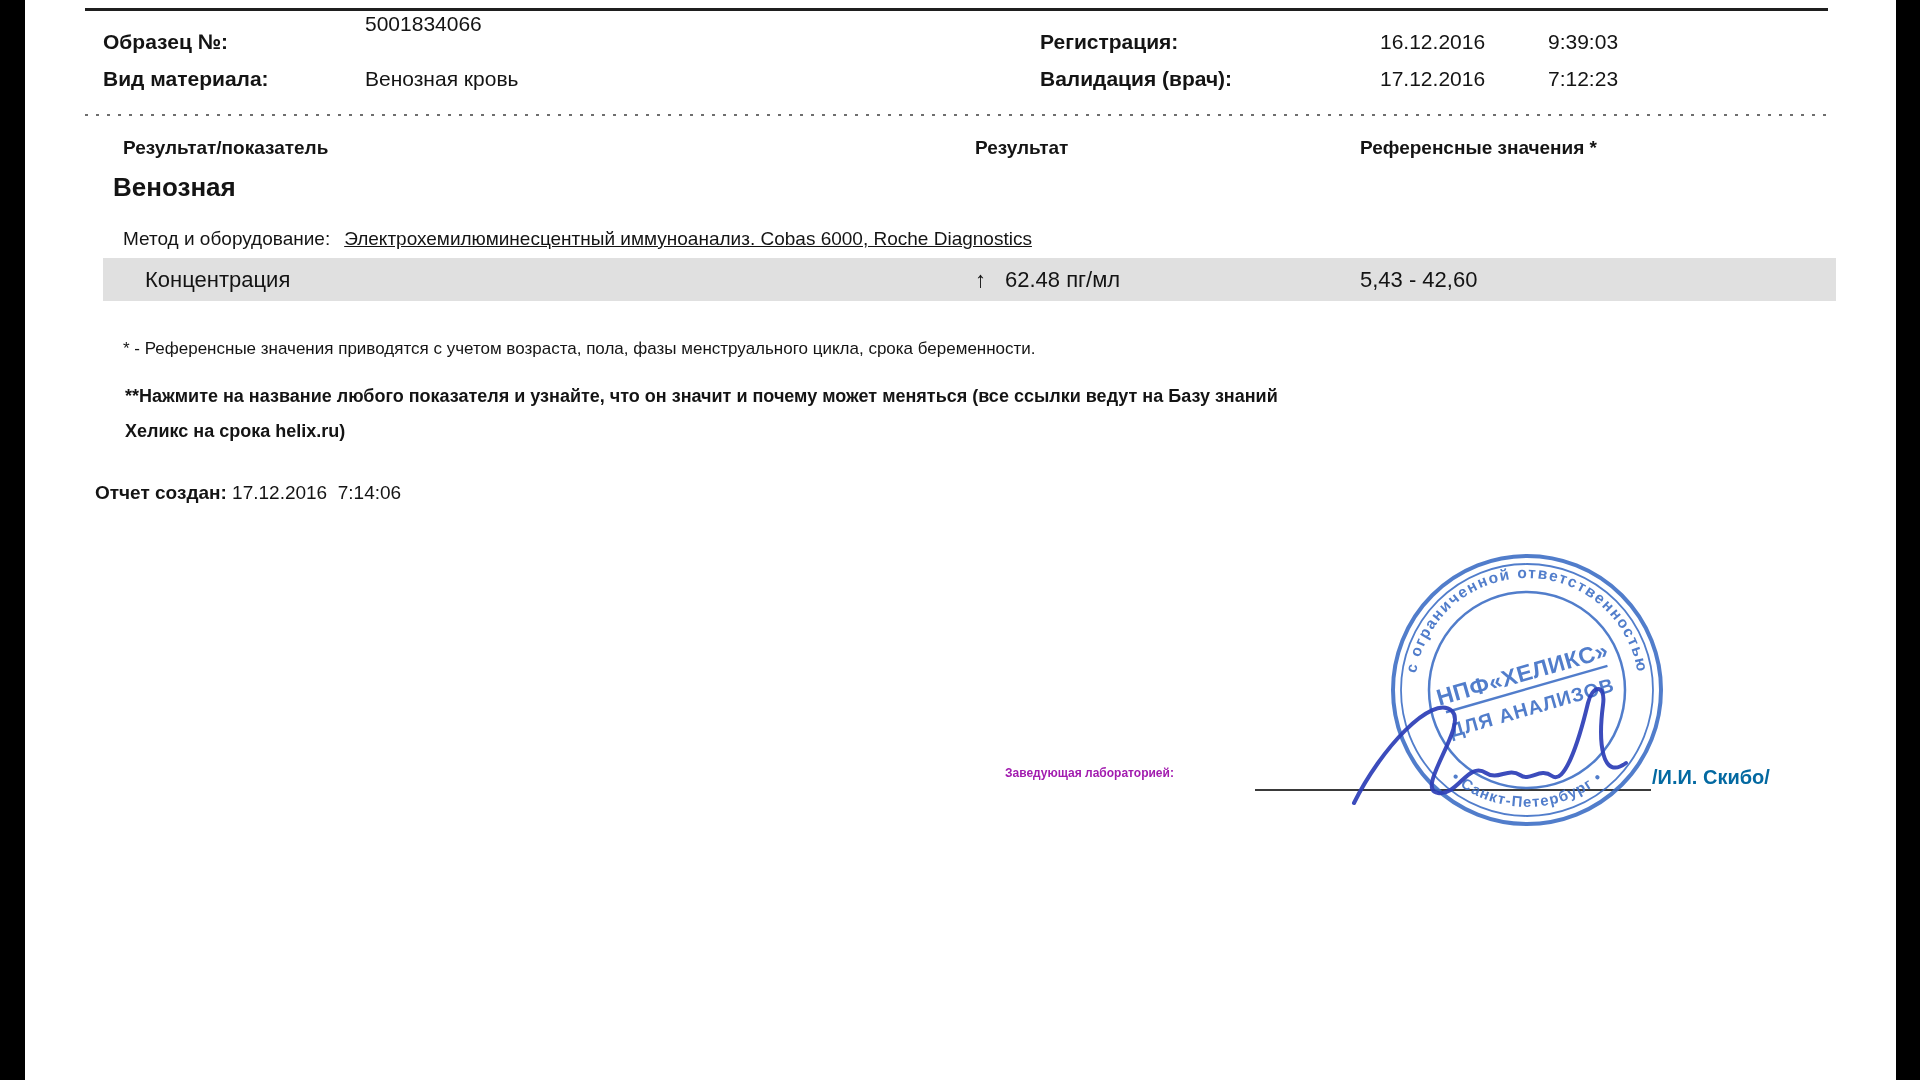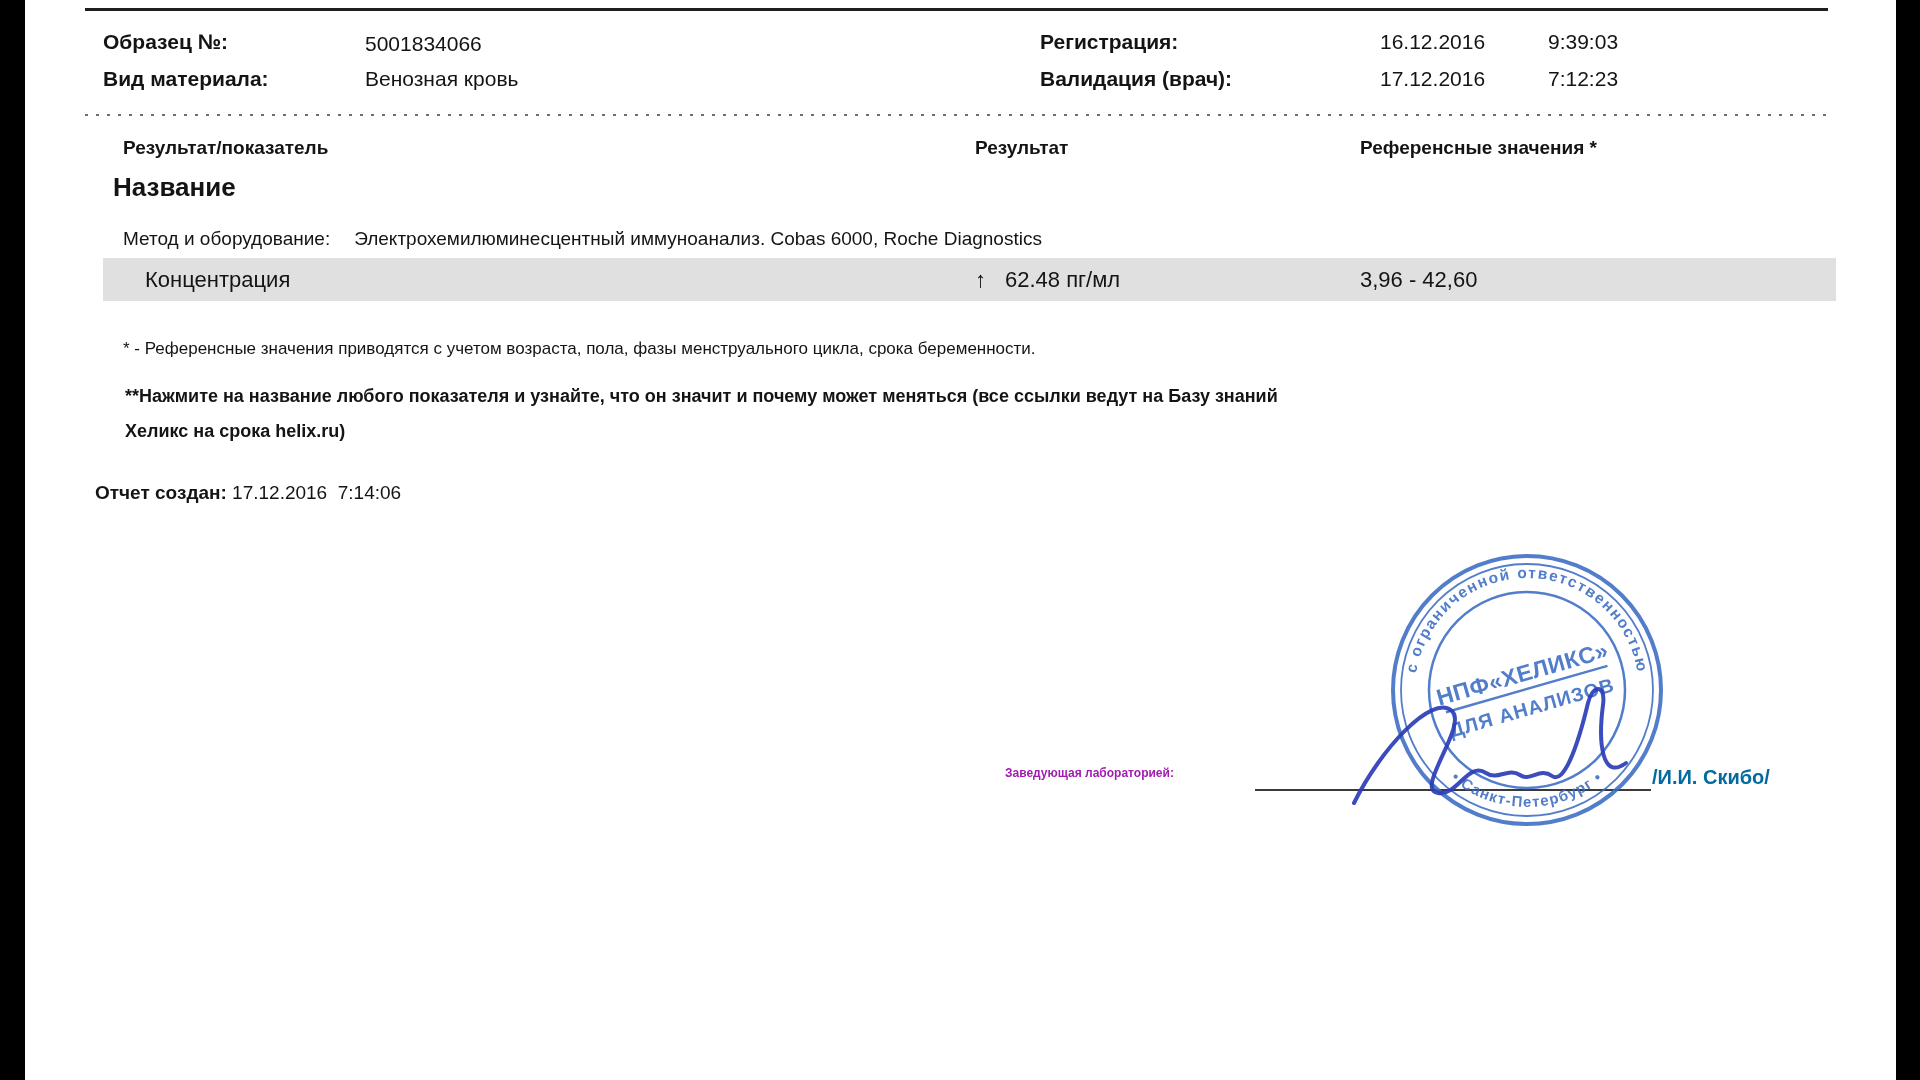--- a/index.html
+++ b/index.html
@@ -18,21 +18,21 @@
   .top-rule{left:85px;top:8px;width:1743px;height:0;border-top:3px solid #1f1f1f;}
   .dotted-rule{
     left:85px;top:114px;width:1746px;height:2px;
     background:repeating-linear-gradient(90deg,#6e6e6e 0 3px,transparent 3px 11px);
   }
   .hdr-label{font-size:21px;font-weight:bold;}
   .hdr-val{font-size:21px;}
   .col-head{font-size:19px;font-weight:bold;}
   .test-name{font-size:26px;font-weight:bold;}
   .method{font-size:19px;}
-  .method .gap{margin-left:24px;}
+  .method .gap{margin-left:14px;text-decoration:underline;}
   .result-row{
     left:103px;top:258px;width:1733px;height:43px;background:#e0e0e0;
   }
   .result-row > span{position:absolute;top:50%;transform:translateY(-50%);font-size:22px;}
   .note1{font-size:17px;}
   .note2{font-size:18px;font-weight:bold;}
   .report-line{font-size:19px;}
   .sig-label{font-size:12px;font-weight:bold;color:#a21caf;}
   .sig-line{left:1255px;top:789px;width:396px;height:0;border-top:2px solid #3a3a3a;}
   .sig-name{font-size:20px;font-weight:bold;color:#0369a1;}
@@ -41,46 +41,46 @@
 </style>
 </head>
 <body>
 
 <div class="edge-band edge-left"></div>
 <div class="edge-band edge-right"></div>
 
 <div class="abs top-rule"></div>
 
 <div class="abs hdr-label" style="left:103px;top:30px">Образец №:</div>
-<div class="abs hdr-val" style="left:365px;top:32px">5001834066</div>
+<div class="abs hdr-val" style="left:365px;top:12px">5001834066</div>
 <div class="abs hdr-label" style="left:103px;top:67px">Вид материала:</div>
 <div class="abs hdr-val" style="left:365px;top:67px">Венозная кровь</div>
 
 <div class="abs hdr-label" style="left:1040px;top:30px">Регистрация:</div>
 <div class="abs hdr-val" style="left:1380px;top:30px">16.12.2016</div>
 <div class="abs hdr-val" style="left:1548px;top:30px">9:39:03</div>
 <div class="abs hdr-label" style="left:1040px;top:67px">Валидация (врач):</div>
 <div class="abs hdr-val" style="left:1380px;top:67px">17.12.2016</div>
 <div class="abs hdr-val" style="left:1548px;top:67px">7:12:23</div>
 
 <div class="abs dotted-rule"></div>
 
 <div class="abs col-head" style="left:123px;top:137px">Результат/показатель</div>
 <div class="abs col-head" style="left:975px;top:137px">Результат</div>
 <div class="abs col-head" style="left:1360px;top:137px">Референсные значения *</div>
 
-<div class="abs test-name" style="left:113px;top:172px">Название</div>
+<div class="abs test-name" style="left:113px;top:172px">Венозная</div>
 
 <div class="abs method" style="left:123px;top:228px"><span>Метод и оборудование:</span><span class="gap">Электрохемилюминесцентный иммуноанализ. Cobas 6000, Roche Diagnostics</span></div>
 
 <div class="abs result-row">
   <span style="left:42px">Концентрация</span>
   <span style="left:872px">↑</span>
   <span style="left:902px">62.48 пг/мл</span>
-  <span style="left:1257px">3,96 - 42,60</span>
+  <span style="left:1257px">5,43 - 42,60</span>
 </div>
 
 <div class="abs note1" style="left:123px;top:339px">* - Референсные значения приводятся с учетом возраста, пола, фазы менструального цикла, срока беременности.</div>
 <div class="abs note2" style="left:125px;top:386px">**Нажмите на название любого показателя и узнайте, что он значит и почему может меняться (все ссылки ведут на Базу знаний</div>
 <div class="abs note2" style="left:125px;top:421px">Хеликс на срока helix.ru)</div>
 
 <div class="abs report-line" style="left:95px;top:482px"><span class="b">Отчет создан:</span><span class="ws-pre"> </span><span class="ws-pre">17.12.2016  7:14:06</span></div>
 
 <div class="abs sig-label" style="left:1005px;top:766px">Заведующая лабораторией:</div>
 <div class="abs sig-line"></div>

